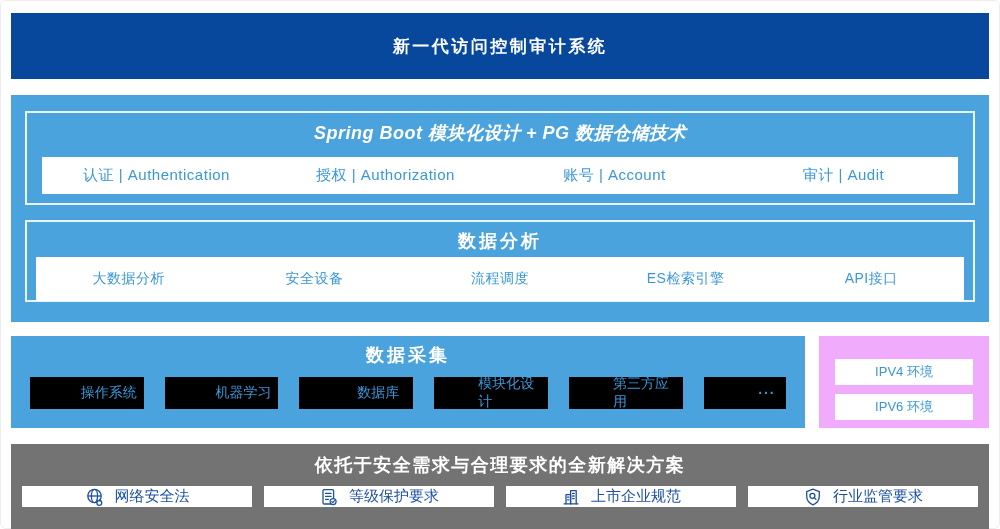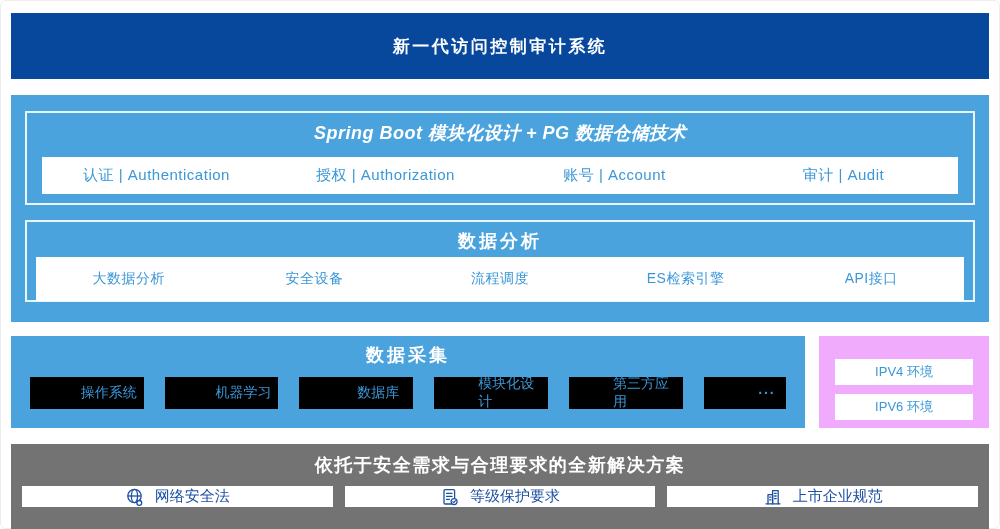--- a/index.html
+++ b/index.html
@@ -163,17 +163,29 @@
               <path d="M3 16.8 h14"></path>
               <path d="M5 16.8 V7.6 h4.6 V16.8"></path>
               <path d="M9.6 16.8 V3.6 h5.6 V16.8"></path>
               <path d="M11.6 6.4 h1.6 M11.6 9 h1.6 M11.6 11.6 h1.6 M6.6 10.2 h1.4 M6.6 12.8 h1.4"></path>
             </g>
           </svg>
         </span>
         <span>上市企业规范</span>
       </div>
 
+      <div class="solution-item">
+        <span>
+          <svg viewBox="0 0 20 20" width="20" height="20">
+            <g fill="none" stroke="#1d50a3" stroke-width="1.3" stroke-linejoin="round" stroke-linecap="round">
+              <path d="M10 2.2 L16.3 4.6 V9.3 C16.3 13.4 13.7 16.3 10 17.8 C6.3 16.3 3.7 13.4 3.7 9.3 V4.6 Z"></path>
+              <circle cx="9.4" cy="8.8" r="2.5"></circle>
+              <path d="M11.2 10.6 L13 12.4"></path>
+            </g>
+          </svg>
+        </span>
+        <span>行业监管要求</span>
+      </div>
 
     </div>
   </div>
 
 </div>
 
 </body></html>

